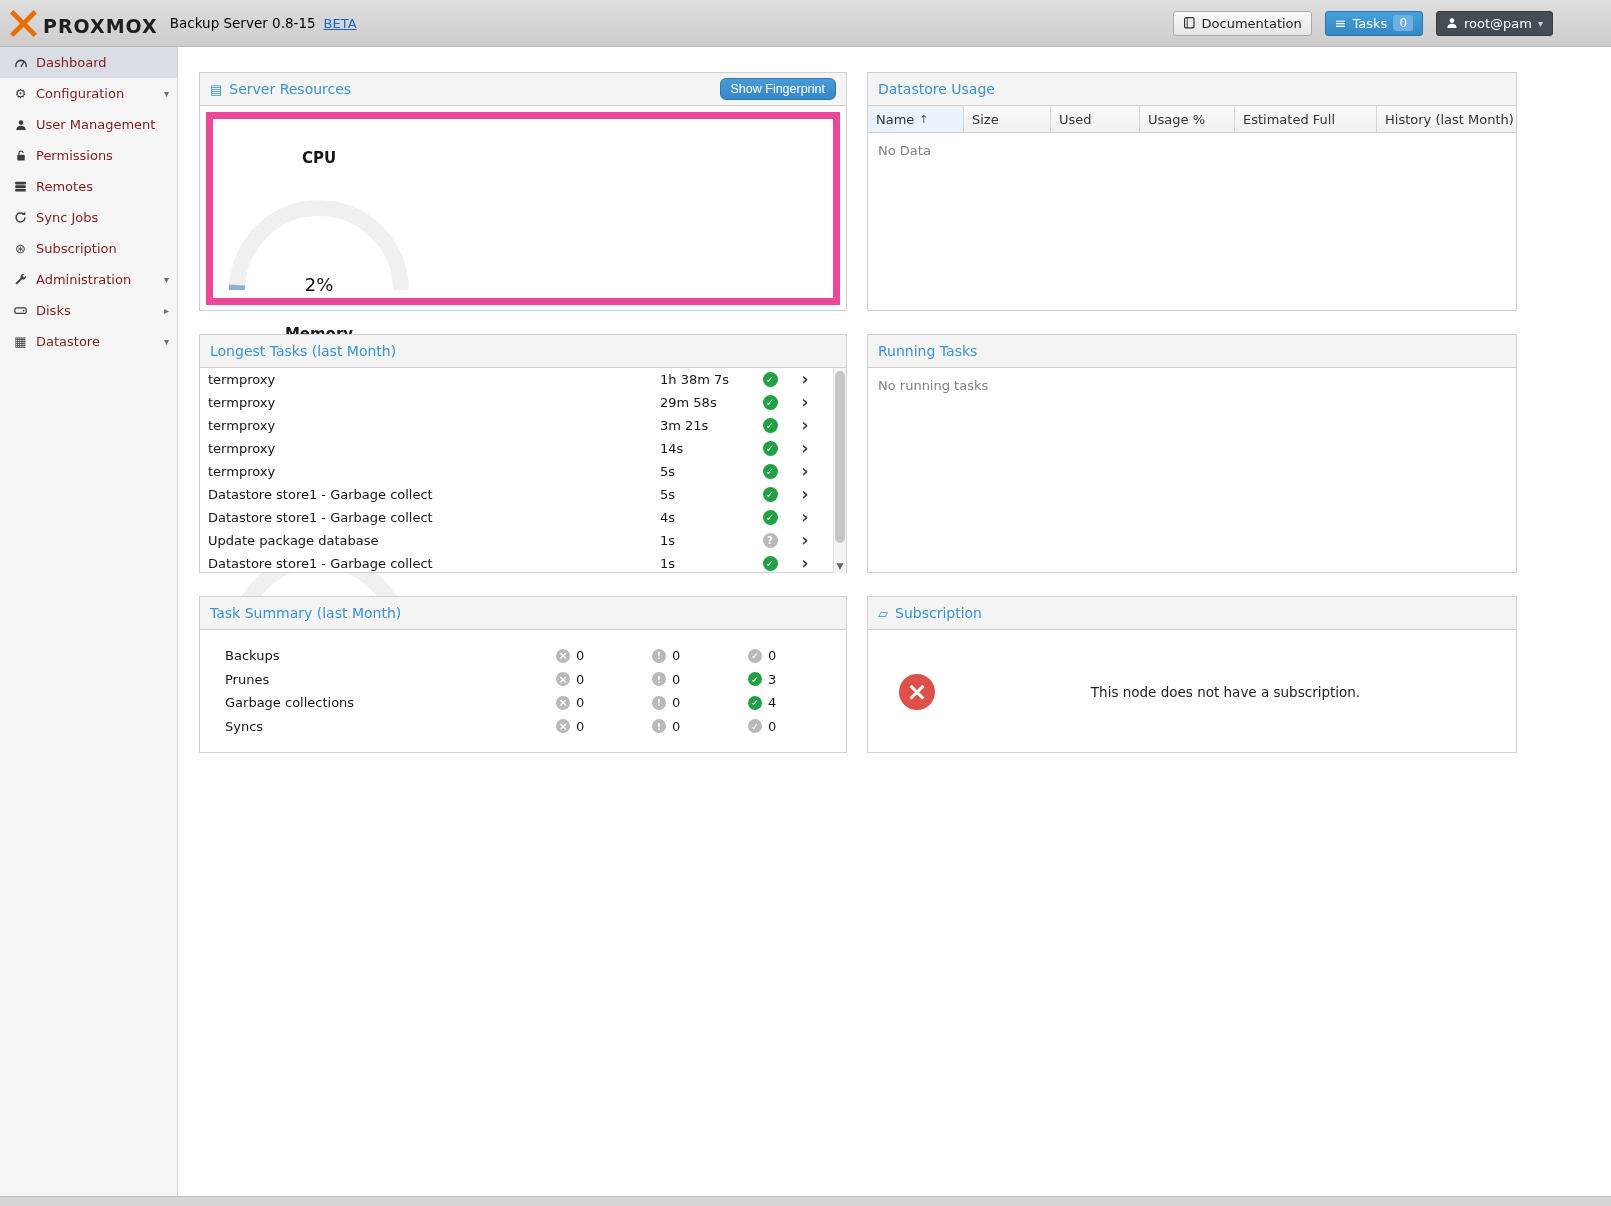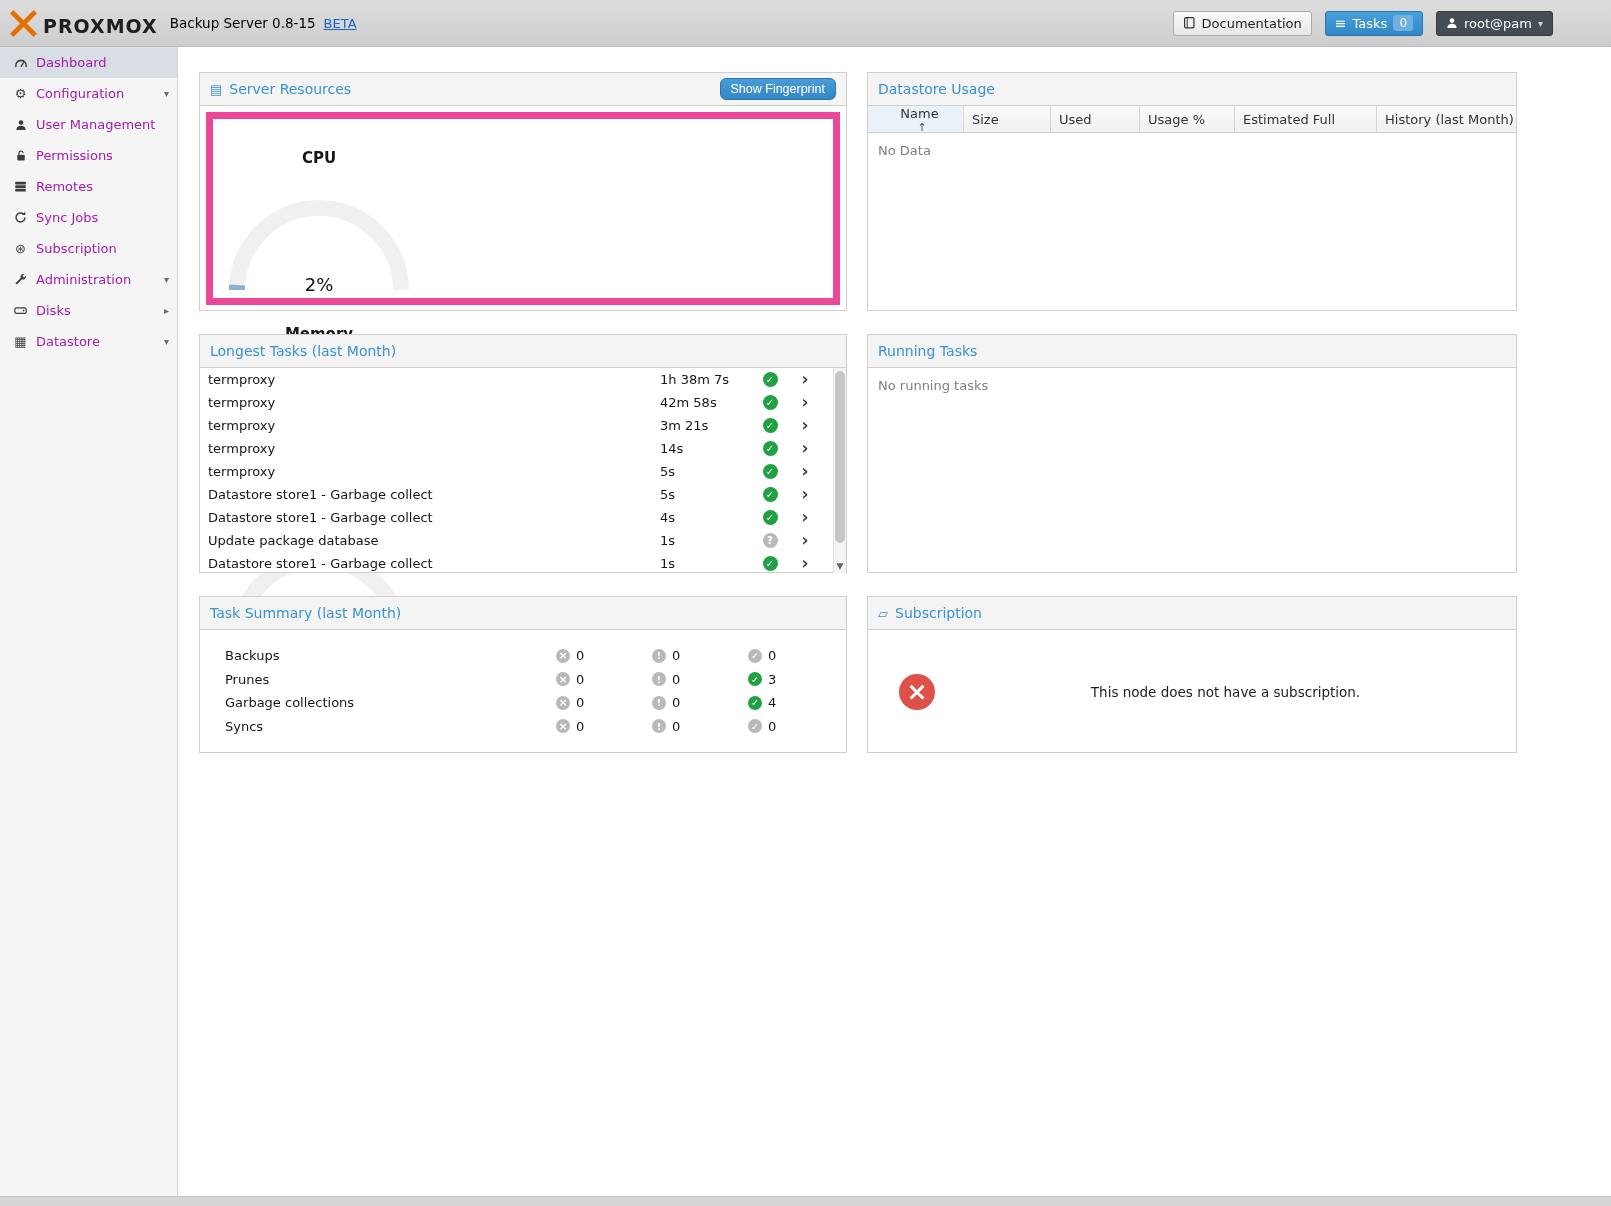--- a/index.html
+++ b/index.html
@@ -25,21 +25,21 @@
   .tasks-icon { font-size:14px; line-height:1; }
 
   
   .sidebar { position:fixed; top:47px; left:0; bottom:0; width:178px; background:#f5f5f5;
              border-right:1px solid #d6d6d6; z-index:5; }
   .side-item { height:31px; display:flex; align-items:center; padding-left:12px; padding-right:8px; cursor:default; }
   .side-item.child { padding-left:12px; }
   .side-item.selected { background:#d8dee3; }
   .si-icon { width:17px; margin-right:7px; color:#3d3d3d; font-size:13px; display:inline-flex; align-items:center; justify-content:center; }
   .si-icon svg { display:block; }
-  .si-label { color:#a21caf; font-size:13px; }
+  .si-label { color:#7f1d1d; font-size:13px; }
   .si-caret { margin-left:auto; color:#6e6e6e; font-size:10px; }
 
   
   .main { position:absolute; left:178px; top:47px; right:0; bottom:0; background:#fff; }
   .titlebar { height:31px; display:flex; align-items:center; padding-left:21px; background:#fff; }
   .page-title { color:#3892d4; font-size:15px; }
   .content { padding:25px 0 0 21px; }
   .grid { display:grid; grid-template-columns:648px 650px; column-gap:20px; row-gap:23px; }
 
   .panel { border:1px solid #d0d0d0; background:#fff; position:relative; }
@@ -55,21 +55,21 @@
   .gauge { width:212px; display:flex; flex-direction:column; align-items:center; }
   .gauge-label { margin-top:30px; font-size:15px; font-weight:bold; color:#161616; }
   .gauge-arc { position:relative; margin-top:28px; width:190px; height:100px; }
   .gauge-value { position:absolute; bottom:0px; left:0; width:100%; text-align:center; font-size:18px; color:#111; }
   .btn-fingerprint { margin-left:auto; background:linear-gradient(#4a9cd8,#3587c6); border:1px solid #2b76ae;
                      color:#fff; font-size:12.5px; padding:3px 10px; border-radius:6px; }
 
   
   .du-headrow { display:flex; height:27px; border-bottom:1px solid #cfcfcf; background:linear-gradient(#fbfbfb,#f0f0f0); }
   .du-cell { border-right:1px solid #d5d5d5; display:flex; align-items:center; padding-left:8px; font-size:13px; color:#333; }
-  .du-cell.sorted { background:#eaf2fa;flex-direction:column; }
+  .du-cell.sorted { background:#eaf2fa; }
   .sort-arrow { margin-left:5px; font-size:11px; color:#555; }
   .empty-text { color:#808080; padding:10px; font-size:13px; }
 
   
   .lt-body { position:relative; height:205px; overflow:hidden; }
   .task-row { display:flex; align-items:center; height:23px; padding-right:13px; }
   .t-name { width:460px; padding-left:8px; color:#161616; white-space:nowrap; overflow:hidden; }
   .t-dur { width:95px; color:#161616; }
   .t-status { width:30px; display:flex; justify-content:center; }
   .t-chev { width:40px; text-align:center; font-size:17px; font-weight:bold; color:#3c3c3c; line-height:1; }
@@ -308,21 +308,21 @@
           <div class="task-row">
             <span class="t-name">termproxy</span>
             <span class="t-dur">1h 38m 7s</span>
             <span class="t-status">
                 <span class="task-status state-ok"></span>
               </span>
             <span class="t-chev">›</span>
           </div>
           <div class="task-row">
             <span class="t-name">termproxy</span>
-            <span class="t-dur">42m 58s</span>
+            <span class="t-dur">29m 58s</span>
             <span class="t-status">
                 <span class="task-status state-ok"></span>
               </span>
             <span class="t-chev">›</span>
           </div>
           <div class="task-row">
             <span class="t-name">termproxy</span>
             <span class="t-dur">3m 21s</span>
             <span class="t-status">
                 <span class="task-status state-ok"></span>

